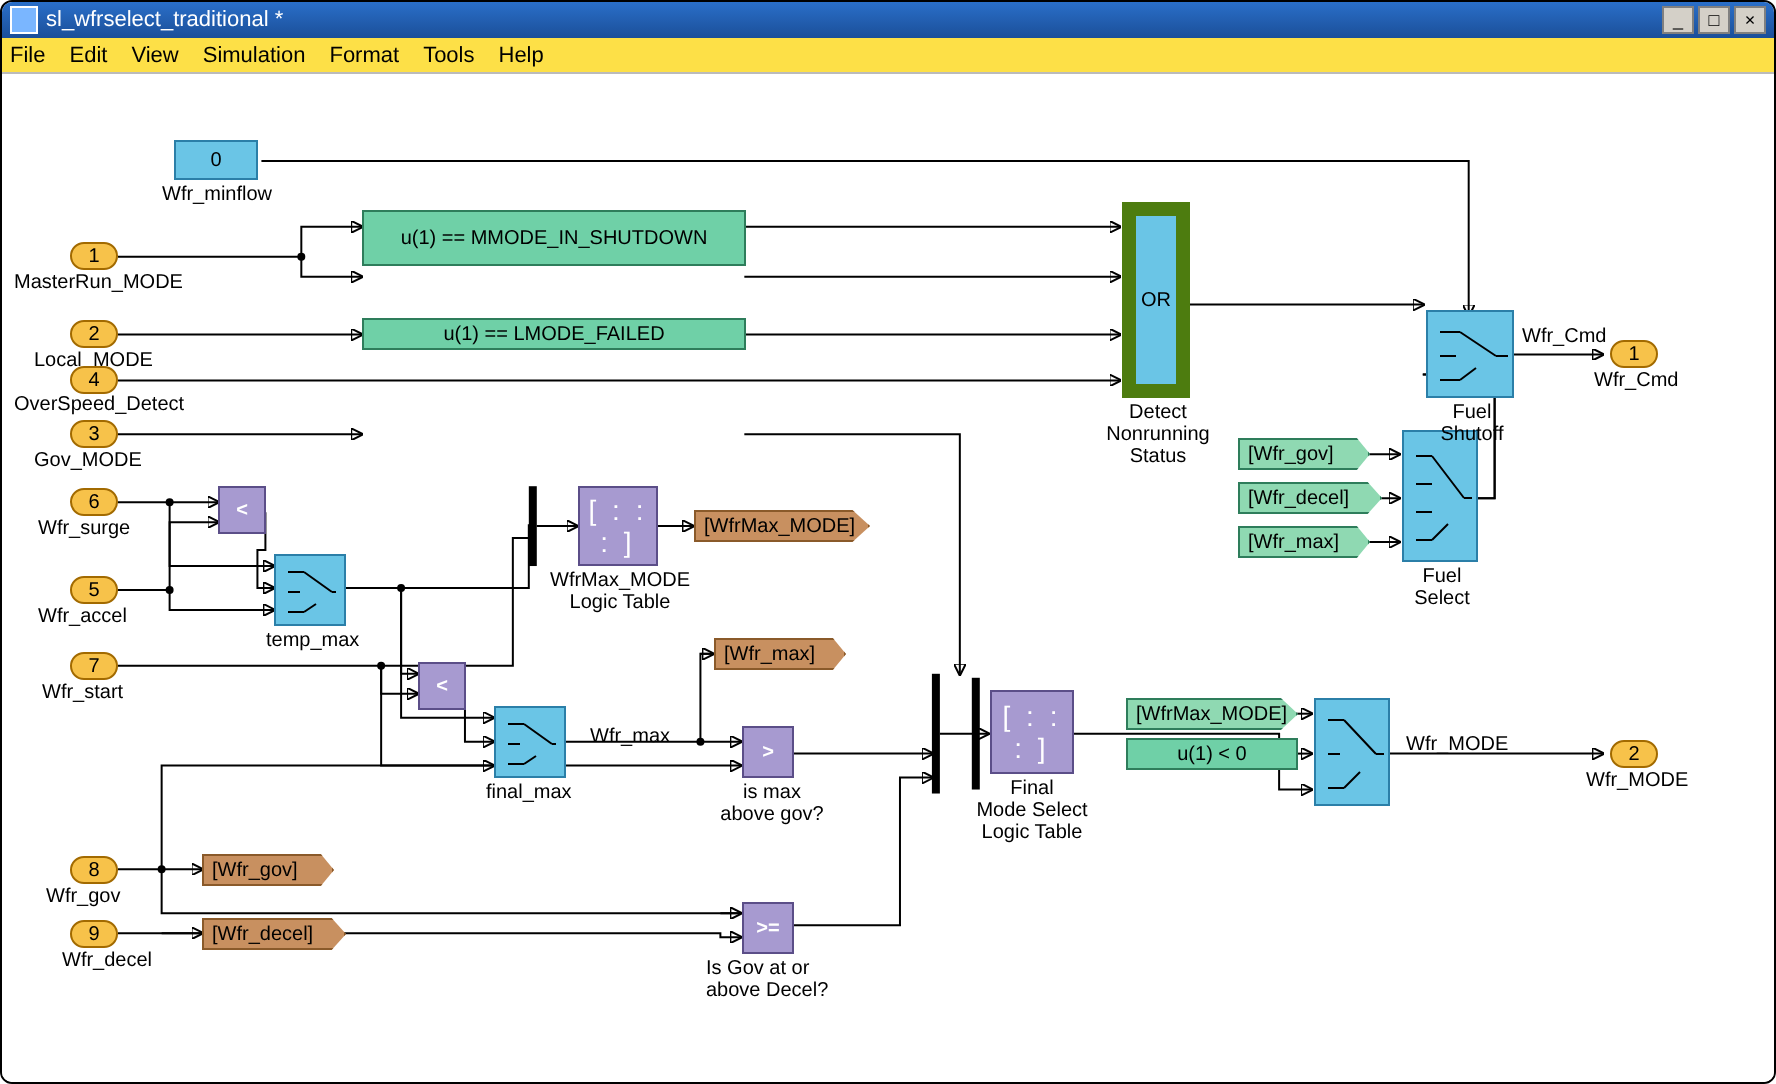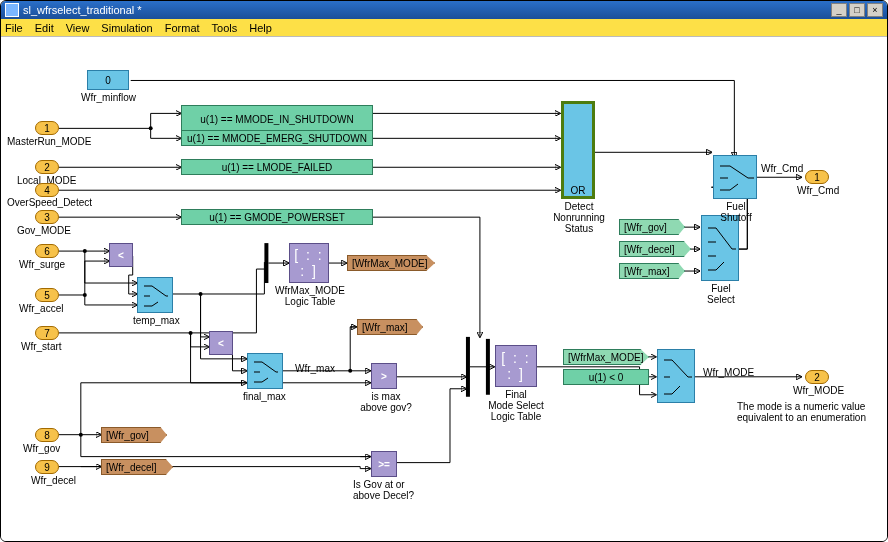--- a/index.html
+++ b/index.html
@@ -69,23 +69,23 @@
     background:#6ac5e6;
     display:flex; align-items:center; justify-content:center;
   }
   .green {
     border:1px solid #2e7d5b;
     background:#6fd0a7;
     display:flex; align-items:center; justify-content:center;
     font-size:10px;
   }
   .orblock {
-    border:3px solid #4d7c0f;
+    border:7px solid #4d7c0f;
     background:#6ac5e6;
-    display:flex; align-items:flex-end; justify-content:center;
+    display:flex; align-items:center; justify-content:center;
     font-size:10px;
   }
   .switchblk {
     border:1px solid #2b7fa8;
     background:#6ac5e6;
   }
   .relop {
     border:1px solid #5b4e88;
     background:#a79ad0;
     display:flex; align-items:center; justify-content:center;
@@ -288,28 +288,22 @@
 <div class="lbl" style="left:22px; top:406px;">Wfr_gov</div>
 
 <div class="blk port" style="left:34px; top:423px;">
       <span>9</span>
     </div>
 <div class="lbl" style="left:18px; top:438px;margin-left:12px;">Wfr_decel</div>
 
 <div class="blk green" style="left:180px; top:68px; width:192px; height:28px;">
       <span>u(1) == MMODE_IN_SHUTDOWN</span>
     </div>
-<div class="blk green" style="left:180px; top:93px; width:192px; height:16px;">
-      <span>u(1) == MMODE_EMERG_SHUTDOWN</span>
-    </div>
 <div class="blk green" style="left:180px; top:122px; width:192px; height:16px;">
       <span>u(1) == LMODE_FAILED</span>
-    </div>
-<div class="blk green" style="left:180px; top:172px; width:192px; height:16px;">
-      <span>u(1) == GMODE_POWERSET</span>
     </div>
 
 <div class="blk orblock" style="left:560px; top:64px; width:34px; height:98px;">
   <span>OR</span>
 </div>
 <div class="lbl" style="left:548px; top:164px; text-align:center; width:60px; white-space:pre;">Detect
 Nonrunning
 Status</div>
 
 <div class="blk relop" style="left:108px; top:206px; width:24px; height:24px;">
@@ -425,16 +419,14 @@
     <path d="M30 27 H34"></path>
   </svg>
 </div>
 <div class="lbl" style="left:702px; top:330px;">Wfr_MODE</div>
 
 <div class="blk port" style="left:804px; top:333px;">
       <span>2</span>
     </div>
 <div class="lbl" style="left:792px; top:348px;">Wfr_MODE</div>
 
-<div class="lbl note" style="left:736px; top:364px; width:140px; white-space:pre;">The mode is a numeric value
-equivalent to an enumeration</div>
 
 </div>
 
 </body></html>

